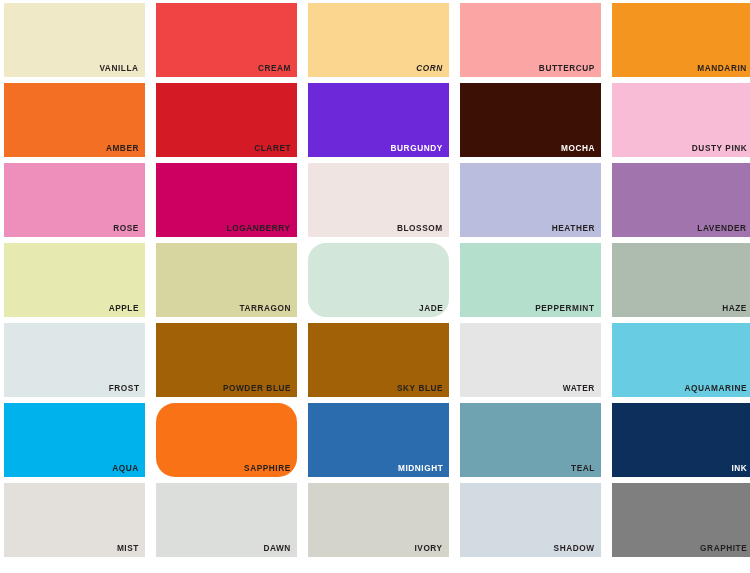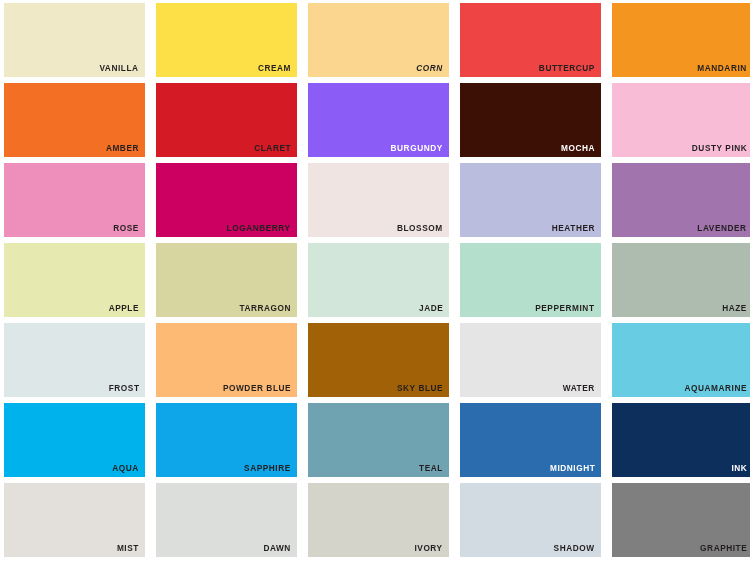--- a/index.html
+++ b/index.html
@@ -48,39 +48,39 @@
     transform-origin: right bottom;
   }
 </style>
 </head>
 <body>
 
 <div id="palette-grid" style="grid-template-columns: repeat(5, 141px); grid-template-rows: repeat(7, 74px); background: rgb(255, 255, 255);">
     <div class="swatch" style="background-color: rgb(240, 233, 200);">
       <span class="swatch-label" style="color: rgb(35, 31, 32);">VANILLA</span>
     </div>
-    <div class="swatch" style="background-color: #fde047;">
+    <div class="swatch" style="background-color: #ef4444;">
       <span class="swatch-label" style="color: rgb(35, 31, 32);">CREAM</span>
     </div>
     <div class="swatch" style="background-color: rgb(251, 214, 143); font-style: italic;">
       <span class="swatch-label" style="color: rgb(35, 31, 32);">CORN</span>
     </div>
-    <div class="swatch" style="background-color: #ef4444; padding-left: 8px;">
+    <div class="swatch" style="background-color: #fca5a5; padding-left: 8px;">
       <span class="swatch-label" style="color: rgb(35, 31, 32);">BUTTERCUP</span>
     </div>
     <div class="swatch" style="background-color: rgb(244, 149, 31);">
       <span class="swatch-label" style="color: rgb(35, 31, 32);">MANDARIN</span>
     </div>
     <div class="swatch" style="background-color: rgb(242, 111, 35);">
       <span class="swatch-label" style="color: rgb(35, 31, 32);">AMBER</span>
     </div>
     <div class="swatch" style="background-color: rgb(211, 26, 37);">
       <span class="swatch-label" style="color: rgb(35, 31, 32);">CLARET</span>
     </div>
-    <div class="swatch" style="background-color: #8b5cf6;">
+    <div class="swatch" style="background-color: #6d28d9;">
       <span class="swatch-label" style="color: rgb(255, 255, 255);">BURGUNDY</span>
     </div>
     <div class="swatch" style="background-color: rgb(61, 16, 5);">
       <span class="swatch-label" style="color: rgb(255, 255, 255);">MOCHA</span>
     </div>
     <div class="swatch" style="background-color: rgb(249, 188, 215);">
       <span class="swatch-label" style="color: rgb(35, 31, 32);">DUSTY PINK</span>
     </div>
     <div class="swatch" style="background-color: rgb(237, 143, 186);">
       <span class="swatch-label" style="color: rgb(35, 31, 32);">ROSE</span>
@@ -96,55 +96,55 @@
     </div>
     <div class="swatch" style="background-color: rgb(162, 116, 173);">
       <span class="swatch-label" style="color: rgb(35, 31, 32);">LAVENDER</span>
     </div>
     <div class="swatch" style="background-color: rgb(230, 234, 176);">
       <span class="swatch-label" style="color: rgb(35, 31, 32);">APPLE</span>
     </div>
     <div class="swatch" style="background-color: rgb(215, 213, 160);">
       <span class="swatch-label" style="color: rgb(35, 31, 32);">TARRAGON</span>
     </div>
-    <div class="swatch" style="background-color: rgb(210, 230, 217);">
+    <div class="swatch" style="background-color: rgb(210, 230, 217); border-radius: 18px;">
       <span class="swatch-label" style="color: rgb(35, 31, 32);">JADE</span>
     </div>
     <div class="swatch" style="background-color: rgb(181, 223, 205);">
       <span class="swatch-label" style="color: rgb(35, 31, 32);">PEPPERMINT</span>
     </div>
     <div class="swatch" style="background-color: rgb(174, 188, 175);">
       <span class="swatch-label" style="color: rgb(35, 31, 32);">HAZE</span>
     </div>
     <div class="swatch" style="background-color: rgb(221, 231, 231);">
       <span class="swatch-label" style="color: rgb(35, 31, 32);">FROST</span>
     </div>
-    <div class="swatch" style="background-color: #fdba74;">
+    <div class="swatch" style="background-color: #a16207;">
       <span class="swatch-label" style="color: rgb(35, 31, 32);">POWDER BLUE</span>
     </div>
     <div class="swatch" style="background-color: #a16207;">
       <span class="swatch-label" style="color: rgb(35, 31, 32);">SKY BLUE</span>
     </div>
     <div class="swatch" style="background-color: #e5e5e5;">
       <span class="swatch-label" style="color: rgb(35, 31, 32);">WATER</span>
     </div>
     <div class="swatch" style="background-color: rgb(104, 205, 227);">
       <span class="swatch-label" style="color: rgb(35, 31, 32);">AQUAMARINE</span>
     </div>
     <div class="swatch" style="background-color: rgb(0, 178, 236);">
       <span class="swatch-label" style="color: rgb(35, 31, 32);">AQUA</span>
     </div>
-    <div class="swatch" style="background-color: #0ea5e9;">
+    <div class="swatch" style="background-color: #f97316; border-radius: 19px;">
       <span class="swatch-label" style="color: rgb(35, 31, 32);">SAPPHIRE</span>
+    </div>
+    <div class="swatch" style="background-color: rgb(42, 108, 173);">
+      <span class="swatch-label" style="color: rgb(255, 255, 255);">MIDNIGHT</span>
     </div>
     <div class="swatch" style="background-color: rgb(111, 163, 178);">
       <span class="swatch-label" style="color: rgb(35, 31, 32);">TEAL</span>
-    </div>
-    <div class="swatch" style="background-color: rgb(42, 108, 173);">
-      <span class="swatch-label" style="color: rgb(255, 255, 255);">MIDNIGHT</span>
     </div>
     <div class="swatch" style="background-color: rgb(13, 47, 92);">
       <span class="swatch-label" style="color: rgb(255, 255, 255);">INK</span>
     </div>
     <div class="swatch" style="background-color: rgb(227, 224, 220);">
       <span class="swatch-label" style="color: rgb(35, 31, 32);">MIST</span>
     </div>
     <div class="swatch" style="background-color: rgb(220, 222, 219);">
       <span class="swatch-label" style="color: rgb(35, 31, 32);">DAWN</span>
     </div>

